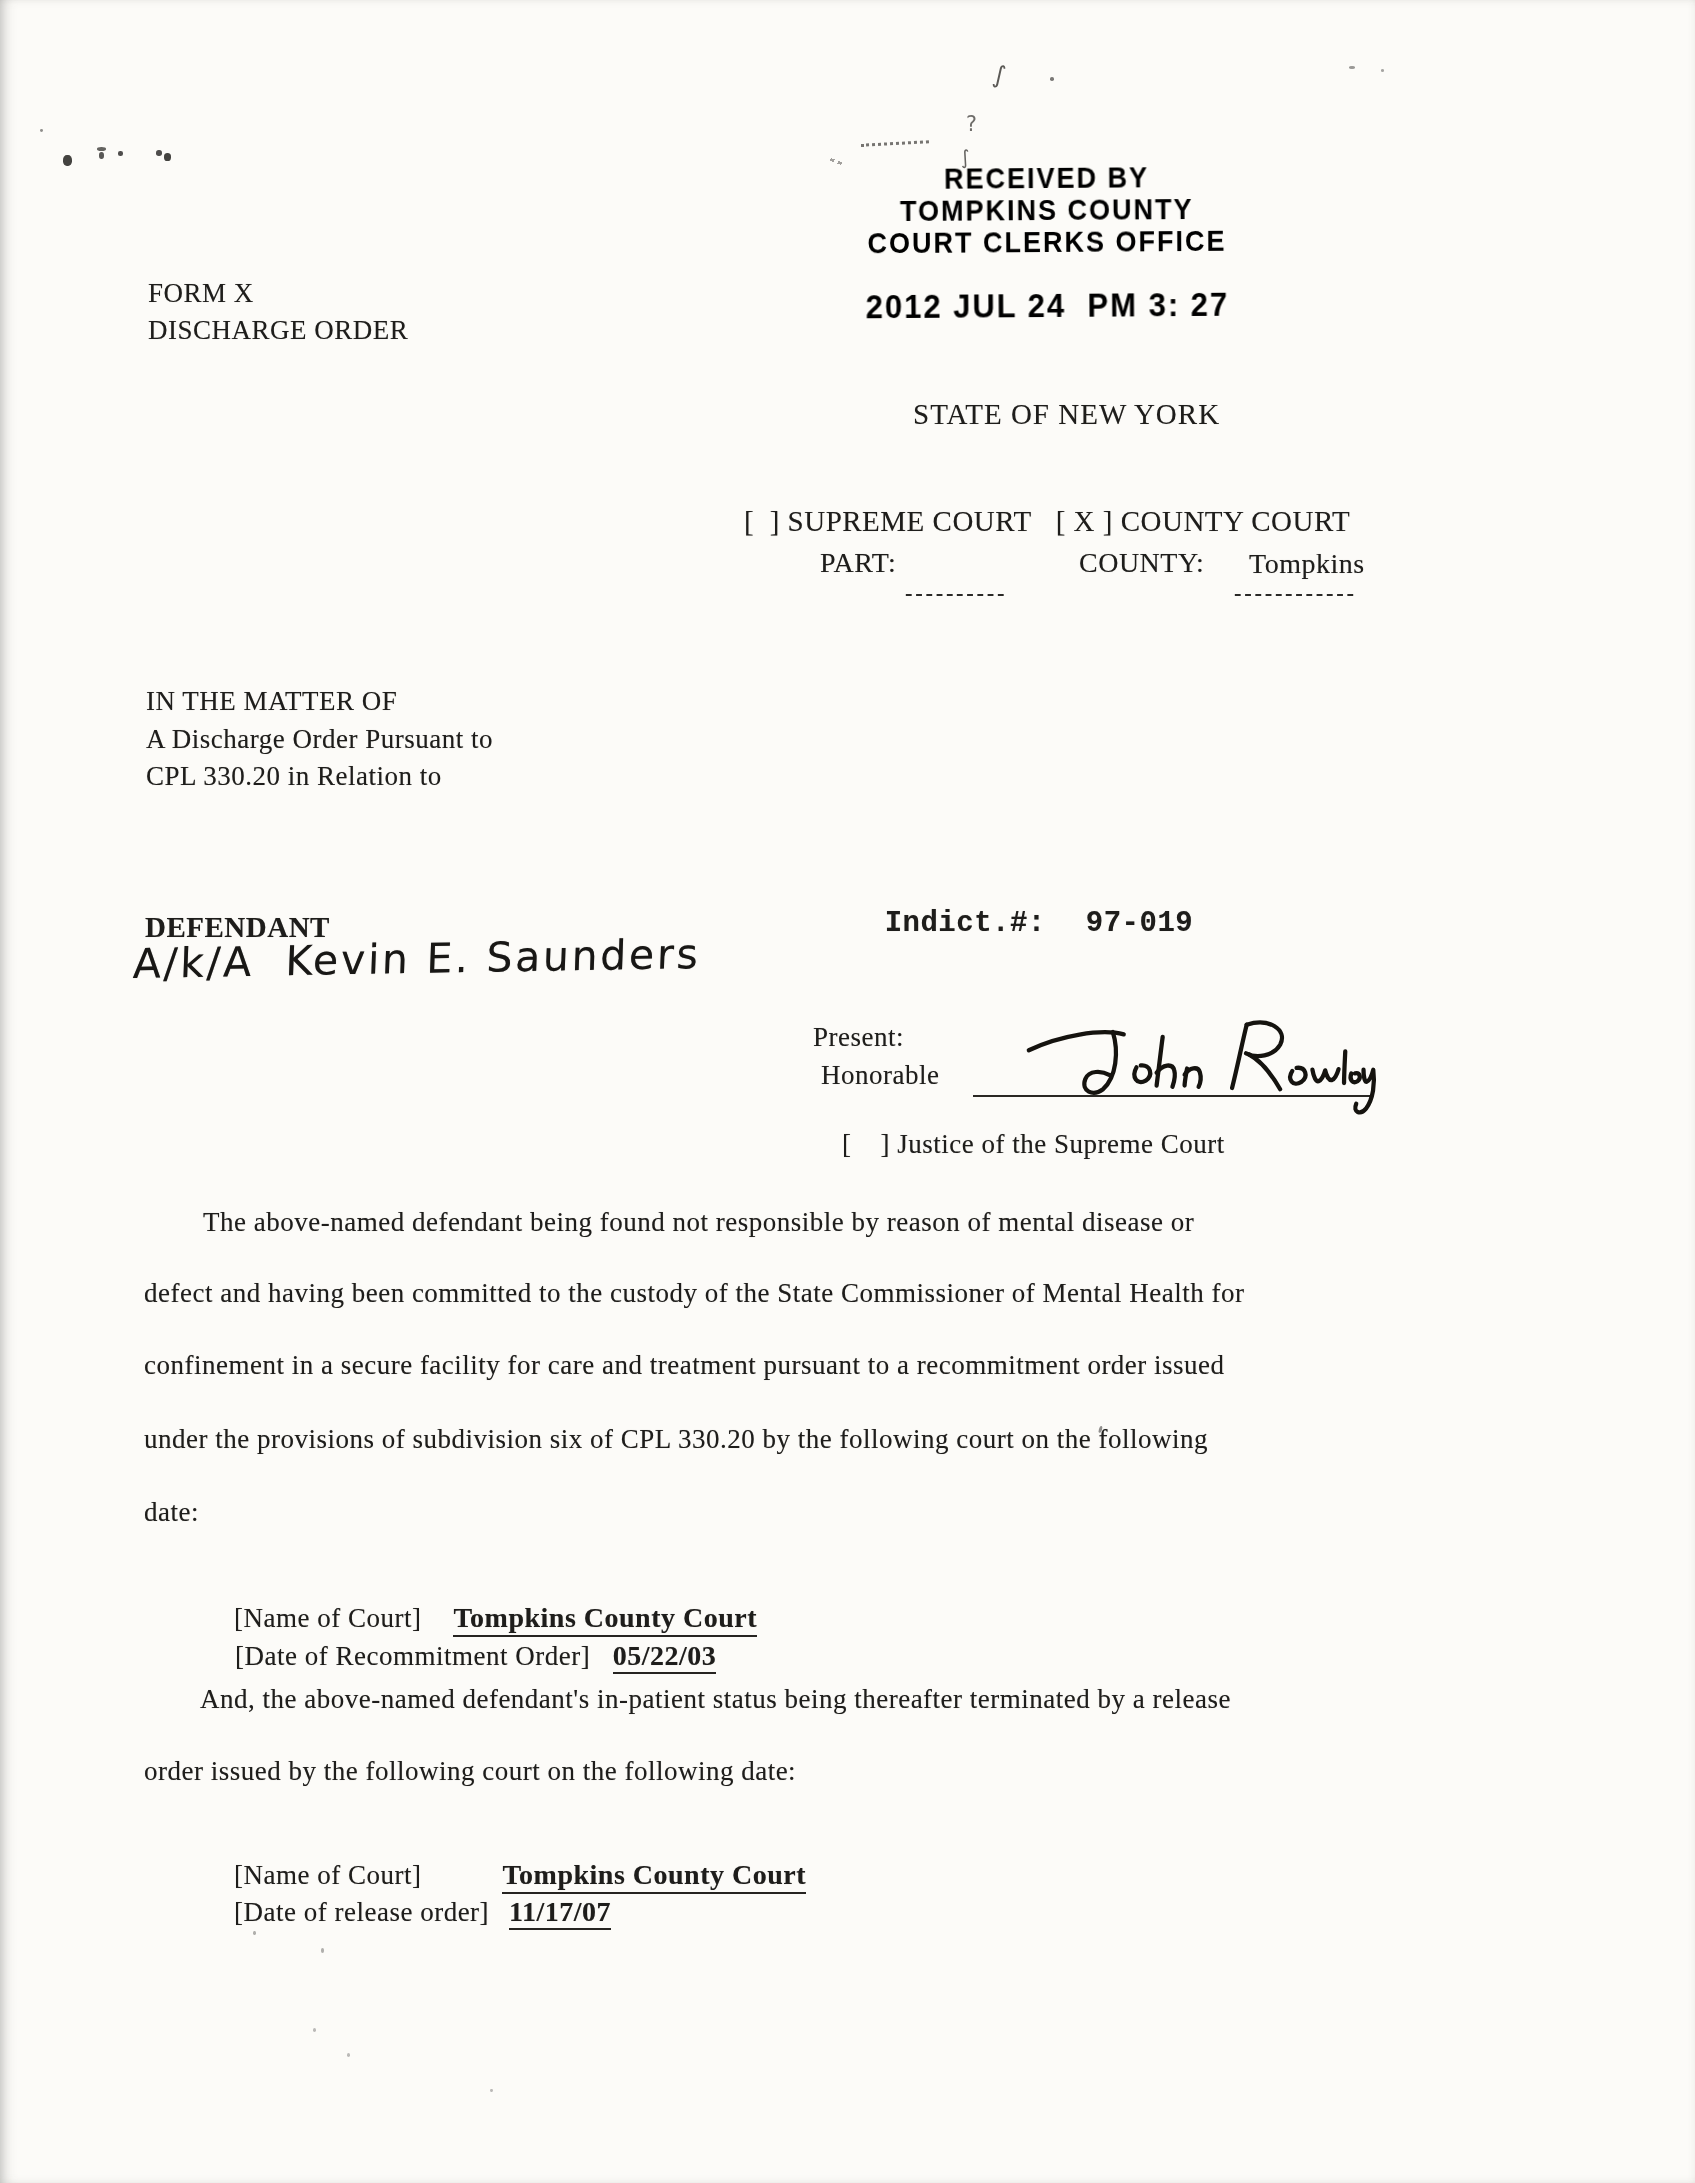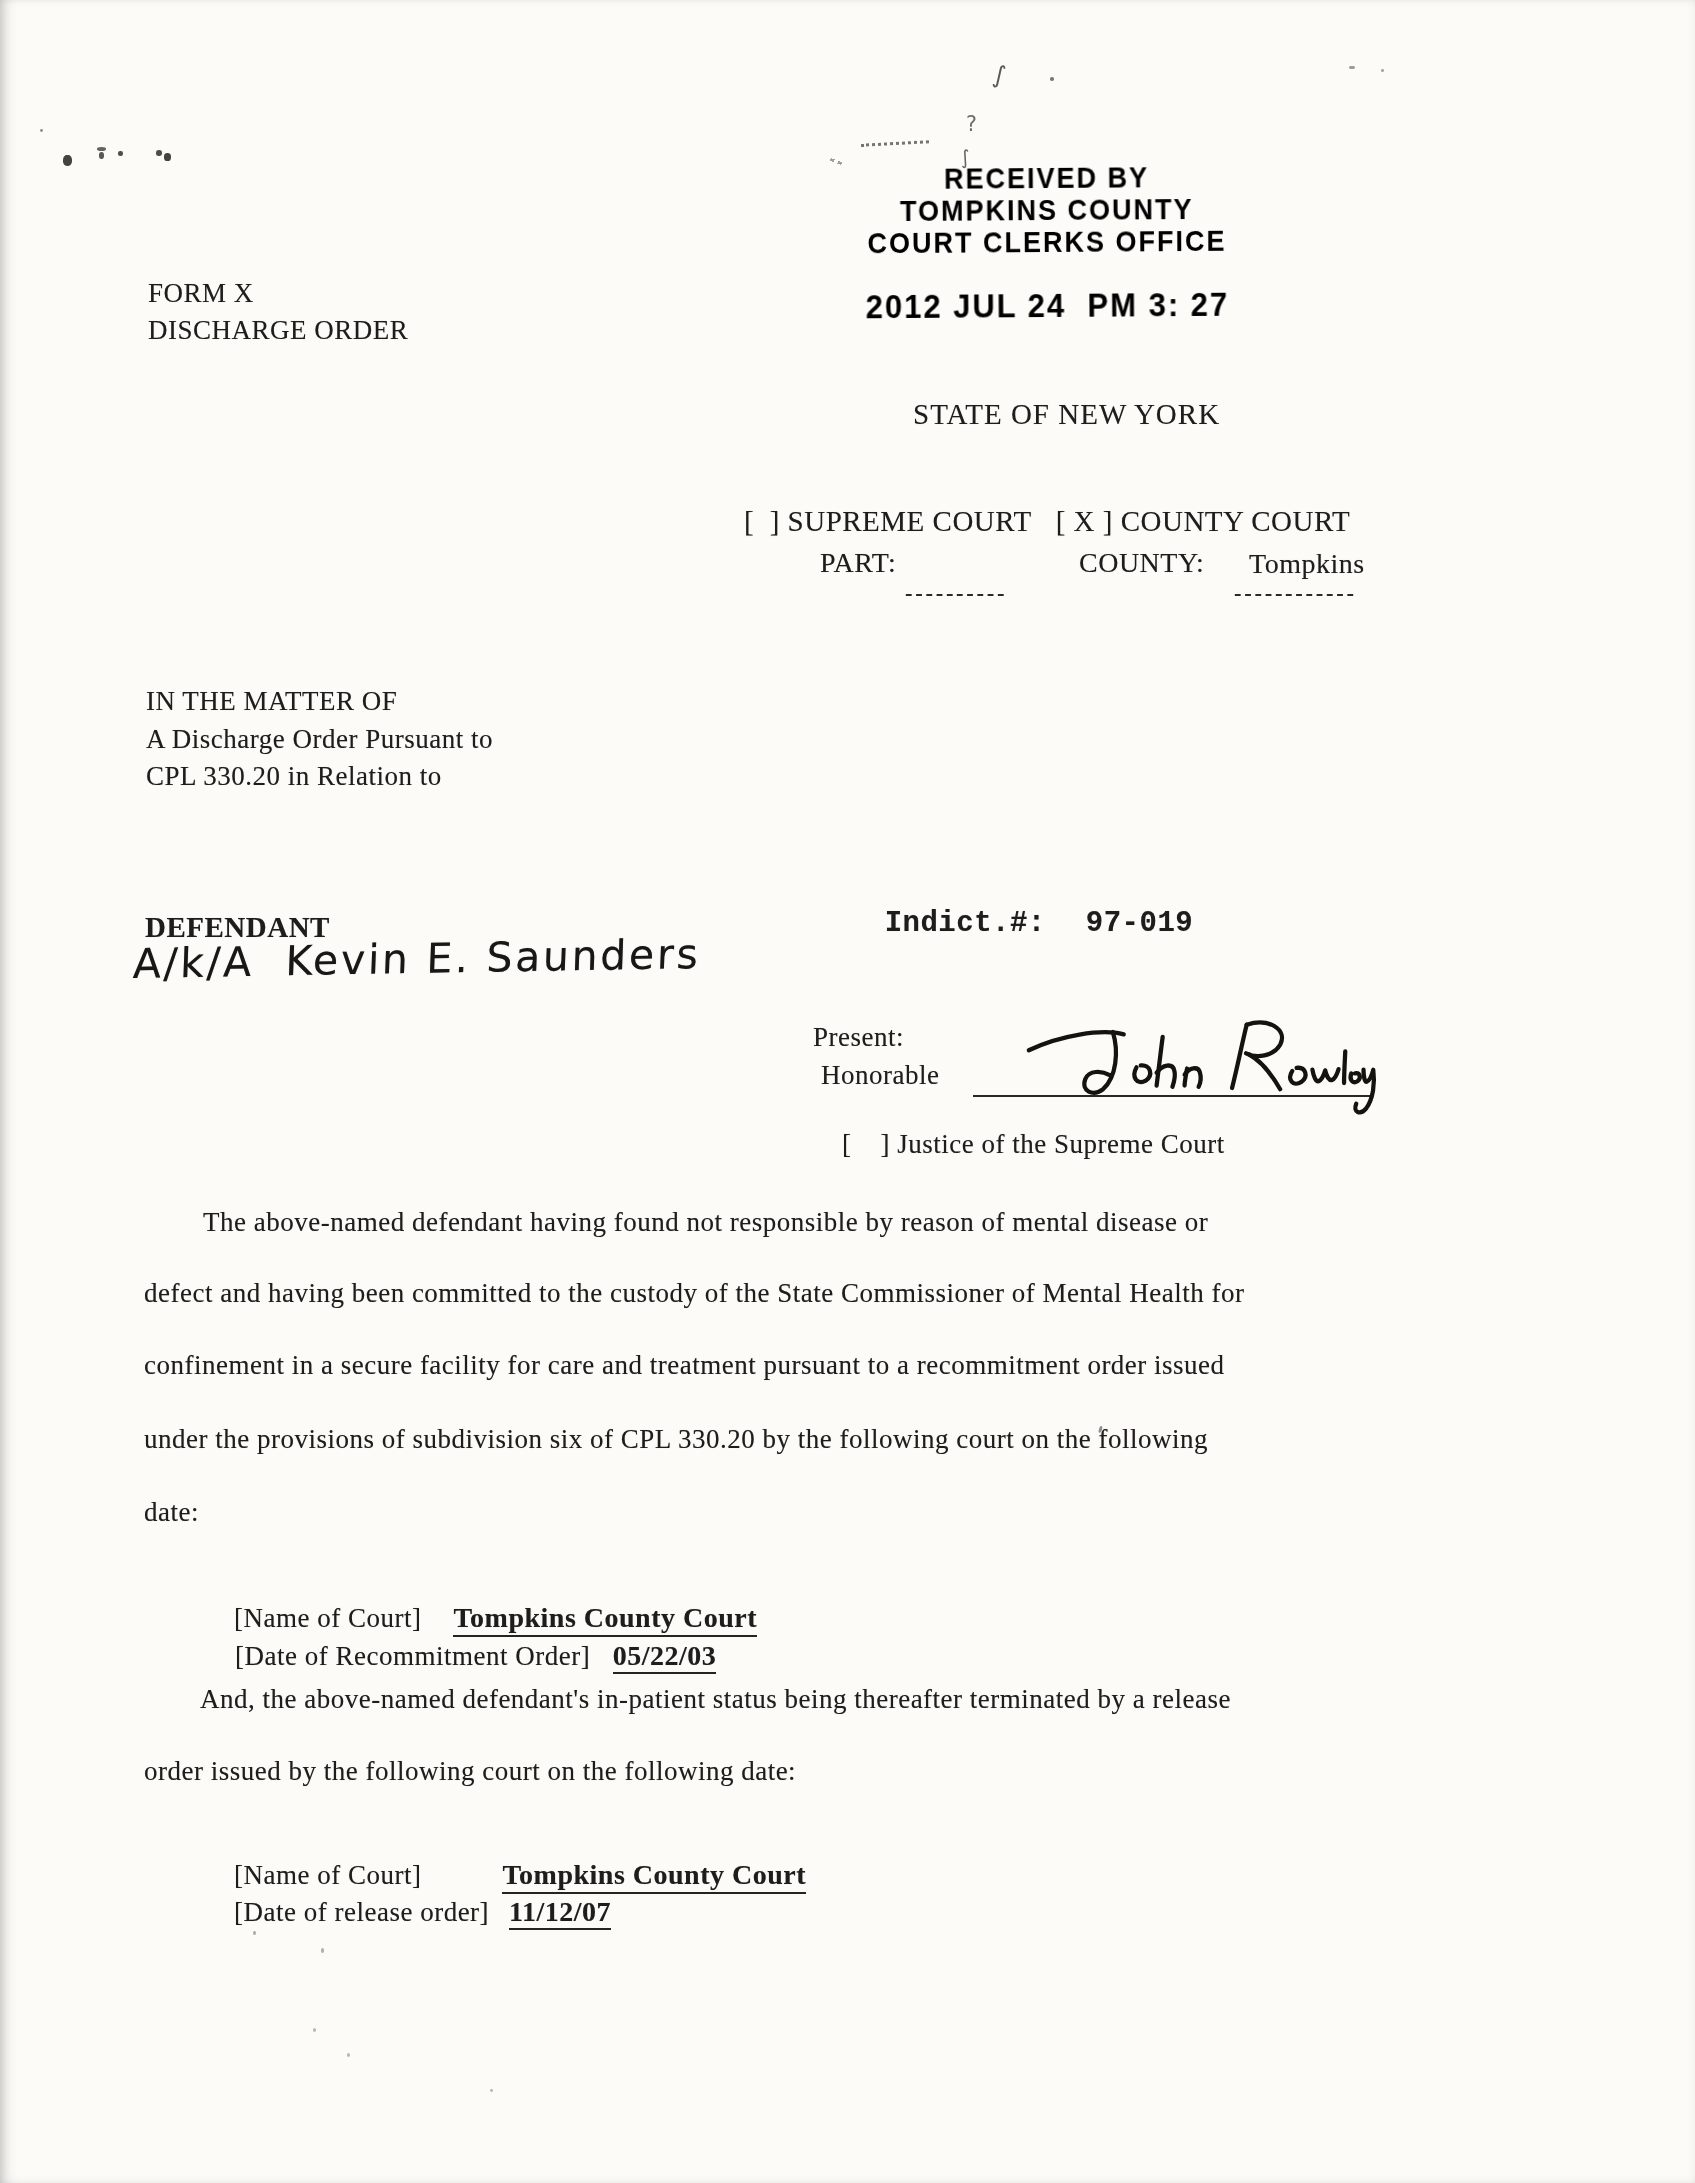--- a/index.html
+++ b/index.html
@@ -123,37 +123,37 @@
       <path d="M584 88 C 586 100, 590 108, 594 107 C 599 105, 603 96, 605 89 C 607 98, 611 106, 616 105 C 621 103, 625 94, 627 87"></path>
       <path d="M638 58 C 637 78, 636 96, 636 110"></path>
       <path d="M648 94 C 644 104, 650 112, 658 107 C 665 102, 662 92, 654 94"></path>
       <path d="M668 88 C 668 100, 670 108, 673 108 C 678 106, 682 96, 684 88 C 687 110, 684 136, 672 152 C 663 163, 650 158, 656 144"></path>
     </g>
   </svg>
   <div class="abs serif" style="left:813px;top:1098px;">
     <span>[    ]</span><span> </span><span>Justice of the Supreme Court</span>
   </div>
 
-  <div class="abs serif" style="left:203px;top:1207px;">The above-named defendant having found not responsible by reason of mental disease or</div>
+  <div class="abs serif" style="left:203px;top:1207px;">The above-named defendant being found not responsible by reason of mental disease or</div>
   <div class="abs serif" style="left:144px;top:1278px;">defect and having been committed to the custody of the State Commissioner of Mental Health for</div>
   <div class="abs serif" style="left:144px;top:1350px;">confinement in a secure facility for care and treatment pursuant to a recommitment order issued</div>
   <div class="abs serif" style="left:144px;top:1424px;">under the provisions of subdivision six of CPL 330.20 by the following court on the following</div>
   <div class="abs serif" style="left:144px;top:1497px;">date:</div>
 
   <div class="abs serif" style="left:205px;top:1571px;">
     <span>[Name of Court]</span><span style="display:inline-block;width:32px;"></span><span class="uval bold" style="font-size:28px;">Tompkins County Court</span>
   </div>
   <div class="abs serif" style="left:206px;top:1609px;">
     <span>[Date of Recommitment Order]</span><span style="display:inline-block;width:22.6px;"></span><span class="uval-thin bold" style="font-size:28px;">05/22/03</span>
   </div>
 
   <div class="abs serif" style="left:200px;top:1684px;">And, the above-named defendant's in-patient status being thereafter terminated by a release</div>
   <div class="abs serif" style="left:144px;top:1756px;">order issued by the following court on the following date:</div>
 
   <div class="abs serif" style="left:205px;top:1828px;">
     <span>[Name of Court]</span><span style="display:inline-block;width:81px;"></span><span class="uval bold" style="font-size:28px;">Tompkins County Court</span>
   </div>
   <div class="abs serif" style="left:205px;top:1865px;">
-    <span>[Date of release order]</span><span style="display:inline-block;width:20px;"></span><span class="uval-thin bold" style="font-size:28px;">11/12/07</span>
+    <span>[Date of release order]</span><span style="display:inline-block;width:20px;"></span><span class="uval-thin bold" style="font-size:28px;">11/17/07</span>
   </div>
 
 </div>
 
 
 </body></html>

